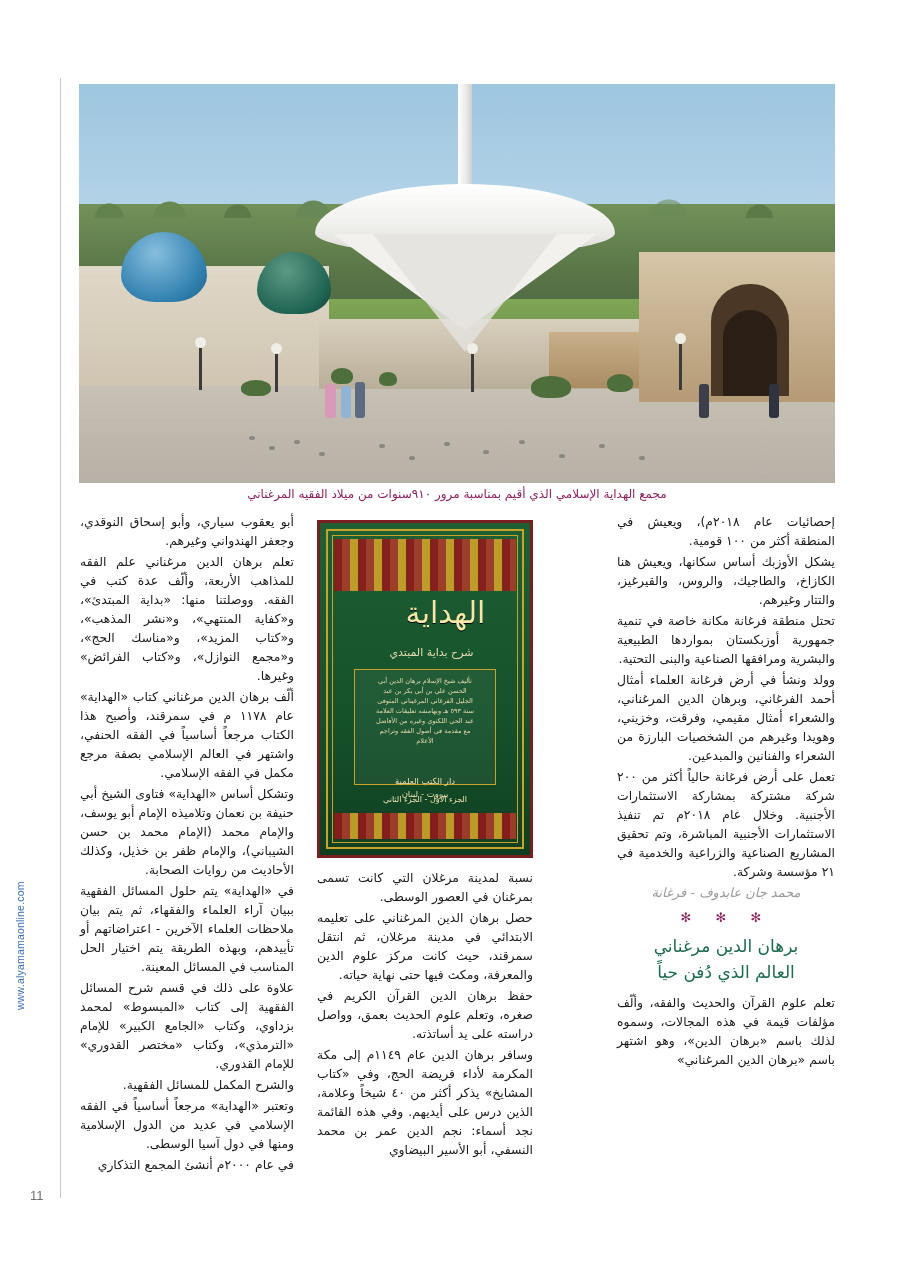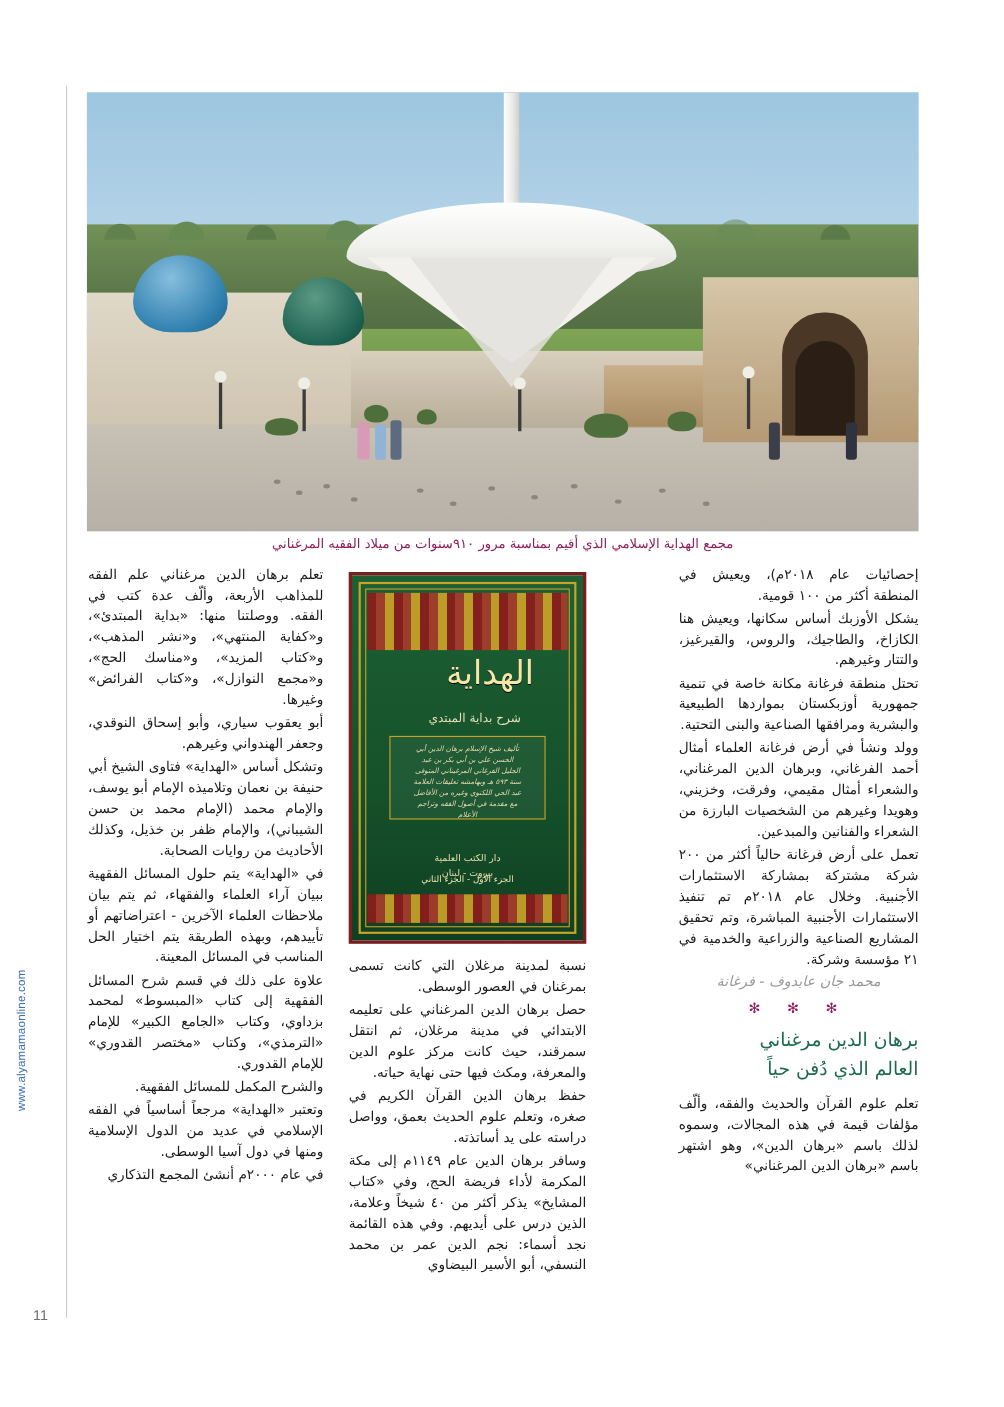--- a/index.html
+++ b/index.html
@@ -339,32 +339,31 @@
     left: 0; right: 0; top: 120px;
     text-align: center;
     color: #eadfb4;
     font-size: 11px;
     direction: rtl;
     padding-left: 13px;
   }
   .book-panel {
     position: absolute;
     left: 34px; right: 34px; top: 146px;
-    height: 76px;
+    height: 116px;
     border: 1px solid #c9a227;
     background: rgba(255,255,255,0.05);
     color: #e3d9ae;
     direction: rtl;
     font-size: 6.5px;
     line-height: 10px;
     text-align: center;
     padding: 6px 20px;
     box-sizing: border-box;
     overflow: hidden;
-    font-style: italic;
   }
   .book-author {
     position: absolute;
     left: 0; right: 0; top: 252px;
     text-align: center;
     color: #ecdfae;
     font-size: 8.5px;
     line-height: 13px;
     direction: rtl;
   }
@@ -468,21 +467,21 @@
   <div class="caption">مجمع الهداية الإسلامي الذي أقيم بمناسبة مرور ٩١٠سنوات من ميلاد الفقيه المرغناني</div>
 
   <div class="col col-right">
     <p>إحصائيات عام ٢٠١٨م)، ويعيش في المنطقة أكثر من ١٠٠ قومية.</p>
     <p>يشكل الأوزبك أساس سكانها، ويعيش هنا الكازاخ، والطاجيك، والروس، والقيرغيز، والتتار وغيرهم.</p>
     <p>تحتل منطقة فرغانة مكانة خاصة في تنمية جمهورية أوزبكستان بمواردها الطبيعية والبشرية ومرافقها الصناعية والبنى التحتية.</p>
     <p>وولد ونشأ في أرض فرغانة العلماء أمثال أحمد الفرغاني، وبرهان الدين المرغناني، والشعراء أمثال مقيمي، وفرقت، وخزيني، وهويدا وغيرهم من الشخصيات البارزة من الشعراء والفنانين والمبدعين.</p>
     <p>تعمل على أرض فرغانة حالياً أكثر من ٢٠٠ شركة مشتركة بمشاركة الاستثمارات الأجنبية. وخلال عام ٢٠١٨م تم تنفيذ الاستثمارات الأجنبية المباشرة، وتم تحقيق المشاريع الصناعية والزراعية والخدمية في ٢١ مؤسسة وشركة.</p>
     <div class="sign">محمد جان عابدوف - فرغانة</div>
     <div class="stars">✻   ✻   ✻</div>
-    <div class="head-green" style="white-space: pre-line; text-align: right;">برهان الدين مرغناني
+    <div class="head-green" style="white-space: pre-line;">برهان الدين مرغناني
 العالم الذي دُفن حياً</div>
     <p>تعلم علوم القرآن والحديث والفقه، وألّف مؤلفات قيمة في هذه المجالات، وسموه لذلك باسم «برهان الدين»، وهو اشتهر باسم «برهان الدين المرغناني»</p>
   </div>
 
   <div class="col col-mid">
     <div class="book">
       <div class="frame1"></div>
       <div class="frame2"></div>
       <div class="topband"></div>
       <div class="botband"></div>
@@ -493,22 +492,23 @@
 بيروت - لبنان</div>
       <div class="book-pub">الجزء الأول - الجزء الثاني</div>
     </div>
     <p class="after-book">نسبة لمدينة مرغلان التي كانت تسمى بمرغنان في العصور الوسطى.</p>
     <p>حصل برهان الدين المرغناني على تعليمه الابتدائي في مدينة مرغلان، ثم انتقل سمرقند، حيث كانت مركز علوم الدين والمعرفة، ومكث فيها حتى نهاية حياته.</p>
     <p>حفظ برهان الدين القرآن الكريم في صغره، وتعلم علوم الحديث بعمق، وواصل دراسته على يد أساتذته.</p>
     <p>وسافر برهان الدين عام ١١٤٩م إلى مكة المكرمة لأداء فريضة الحج، وفي «كتاب المشايخ» يذكر أكثر من ٤٠ شيخاً وعلامة، الذين درس على أيديهم. وفي هذه القائمة نجد أسماء: نجم الدين عمر بن محمد النسفي، أبو الأسير البيضاوي</p>
   </div>
 
   <div class="col col-left">
+    <p>أبو يعقوب سياري، وأبو إسحاق النوقدي، وجعفر الهندواني وغيرهم.</p>
     <p>تعلم برهان الدين مرغناني علم الفقه للمذاهب الأربعة، وألّف عدة كتب في الفقه. ووصلتنا منها: «بداية المبتدئ»، و«كفاية المنتهي»، و«نشر المذهب»، و«كتاب المزيد»، و«مناسك الحج»، و«مجمع النوازل»، و«كتاب الفرائض» وغيرها.</p>
-    <p>أبو يعقوب سياري، وأبو إسحاق النوقدي، وجعفر الهندواني وغيرهم.</p>
+    <p>ألّف برهان الدين مرغناني كتاب «الهداية» عام ١١٧٨ م في سمرقند، وأصبح هذا الكتاب مرجعاً أساسياً في الفقه الحنفي، واشتهر في العالم الإسلامي بصفة مرجع مكمل في الفقه الإسلامي.</p>
     <p>وتشكل أساس «الهداية» فتاوى الشيخ أبي حنيفة بن نعمان وتلاميذه الإمام أبو يوسف، والإمام محمد (الإمام محمد بن حسن الشيباني)، والإمام ظفر بن خذيل، وكذلك الأحاديث من روايات الصحابة.</p>
     <p>في «الهداية» يتم حلول المسائل الفقهية ببيان آراء العلماء والفقهاء، ثم يتم بيان ملاحظات العلماء الآخرين - اعتراضاتهم أو تأييدهم، وبهذه الطريقة يتم اختيار الحل المناسب في المسائل المعينة.</p>
     <p>علاوة على ذلك في قسم شرح المسائل الفقهية إلى كتاب «المبسوط» لمحمد بزداوي، وكتاب «الجامع الكبير» للإمام «الترمذي»، وكتاب «مختصر القدوري» للإمام القدوري.</p>
     <p>والشرح المكمل للمسائل الفقهية.</p>
     <p>وتعتبر «الهداية» مرجعاً أساسياً في الفقه الإسلامي في عديد من الدول الإسلامية ومنها في دول آسيا الوسطى.</p>
     <p>في عام ٢٠٠٠م أنشئ المجمع التذكاري</p>
   </div>
 
 </div>
 

